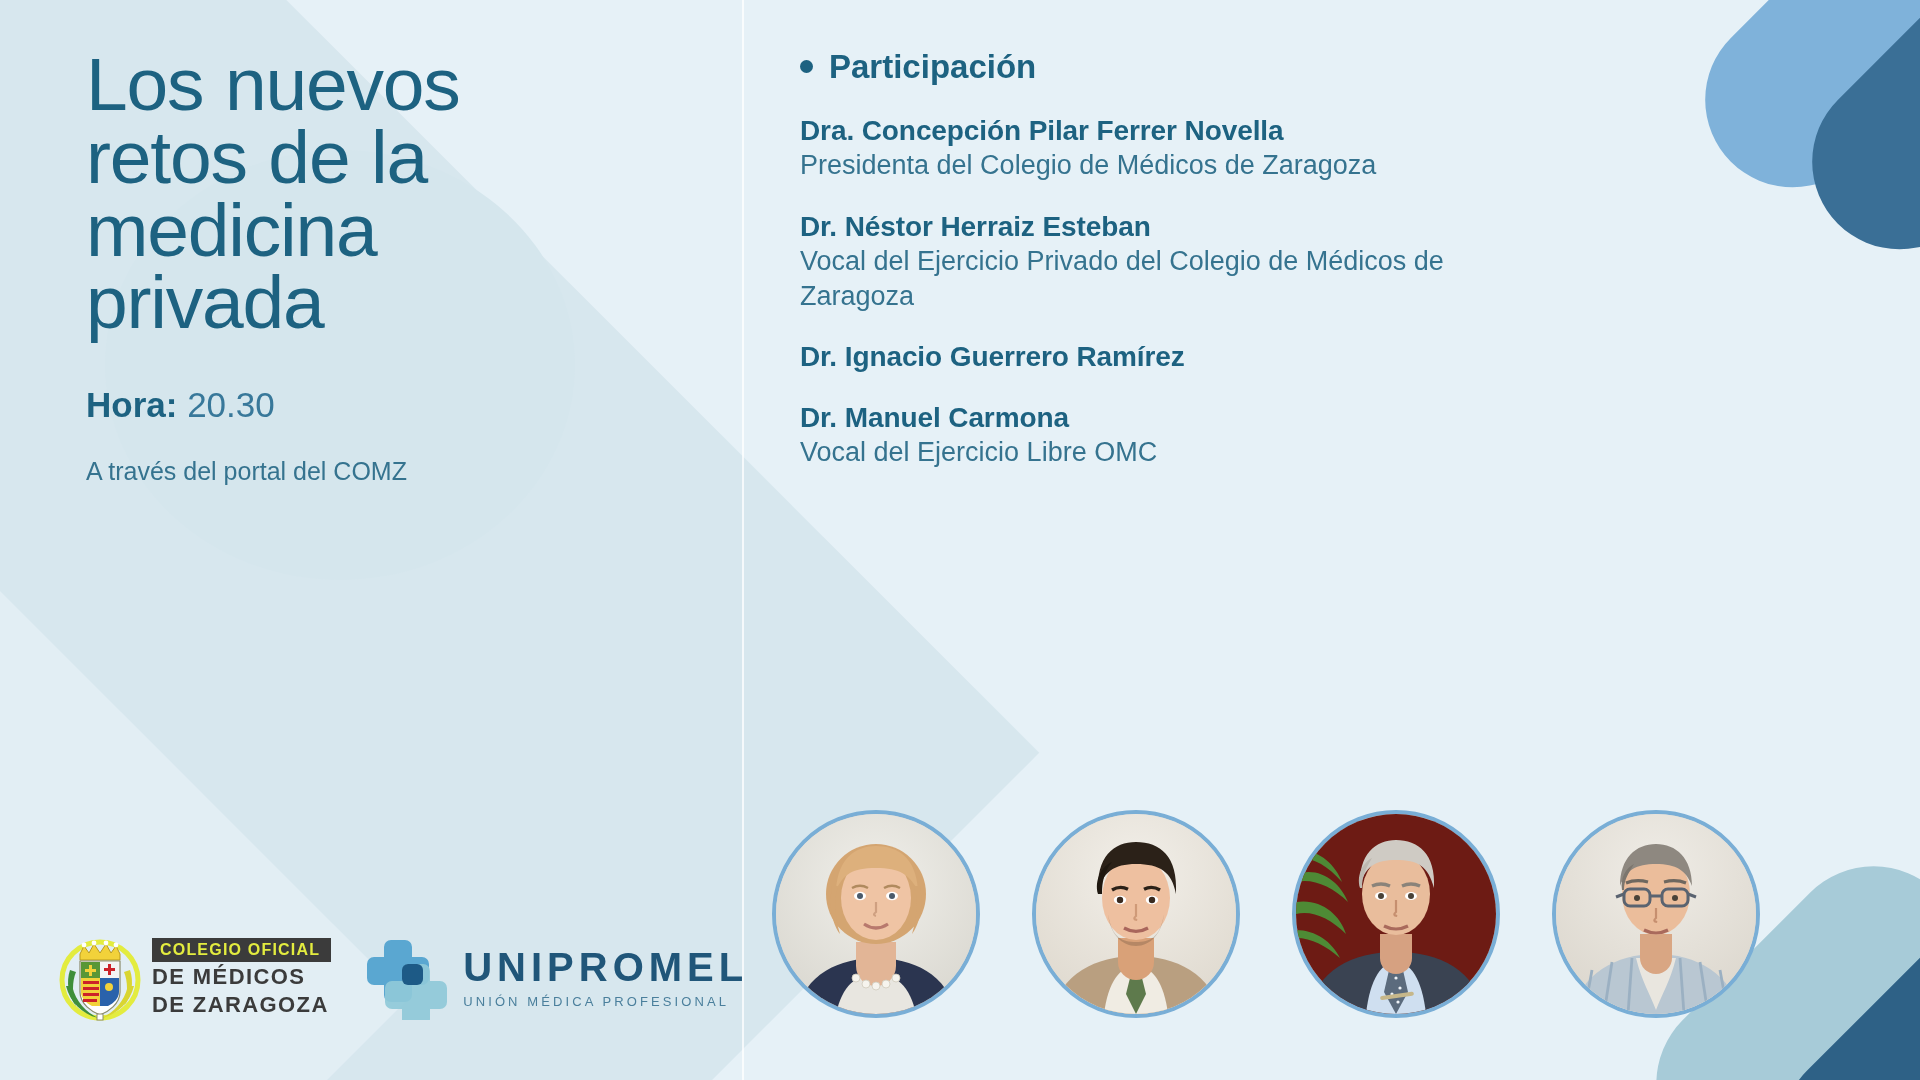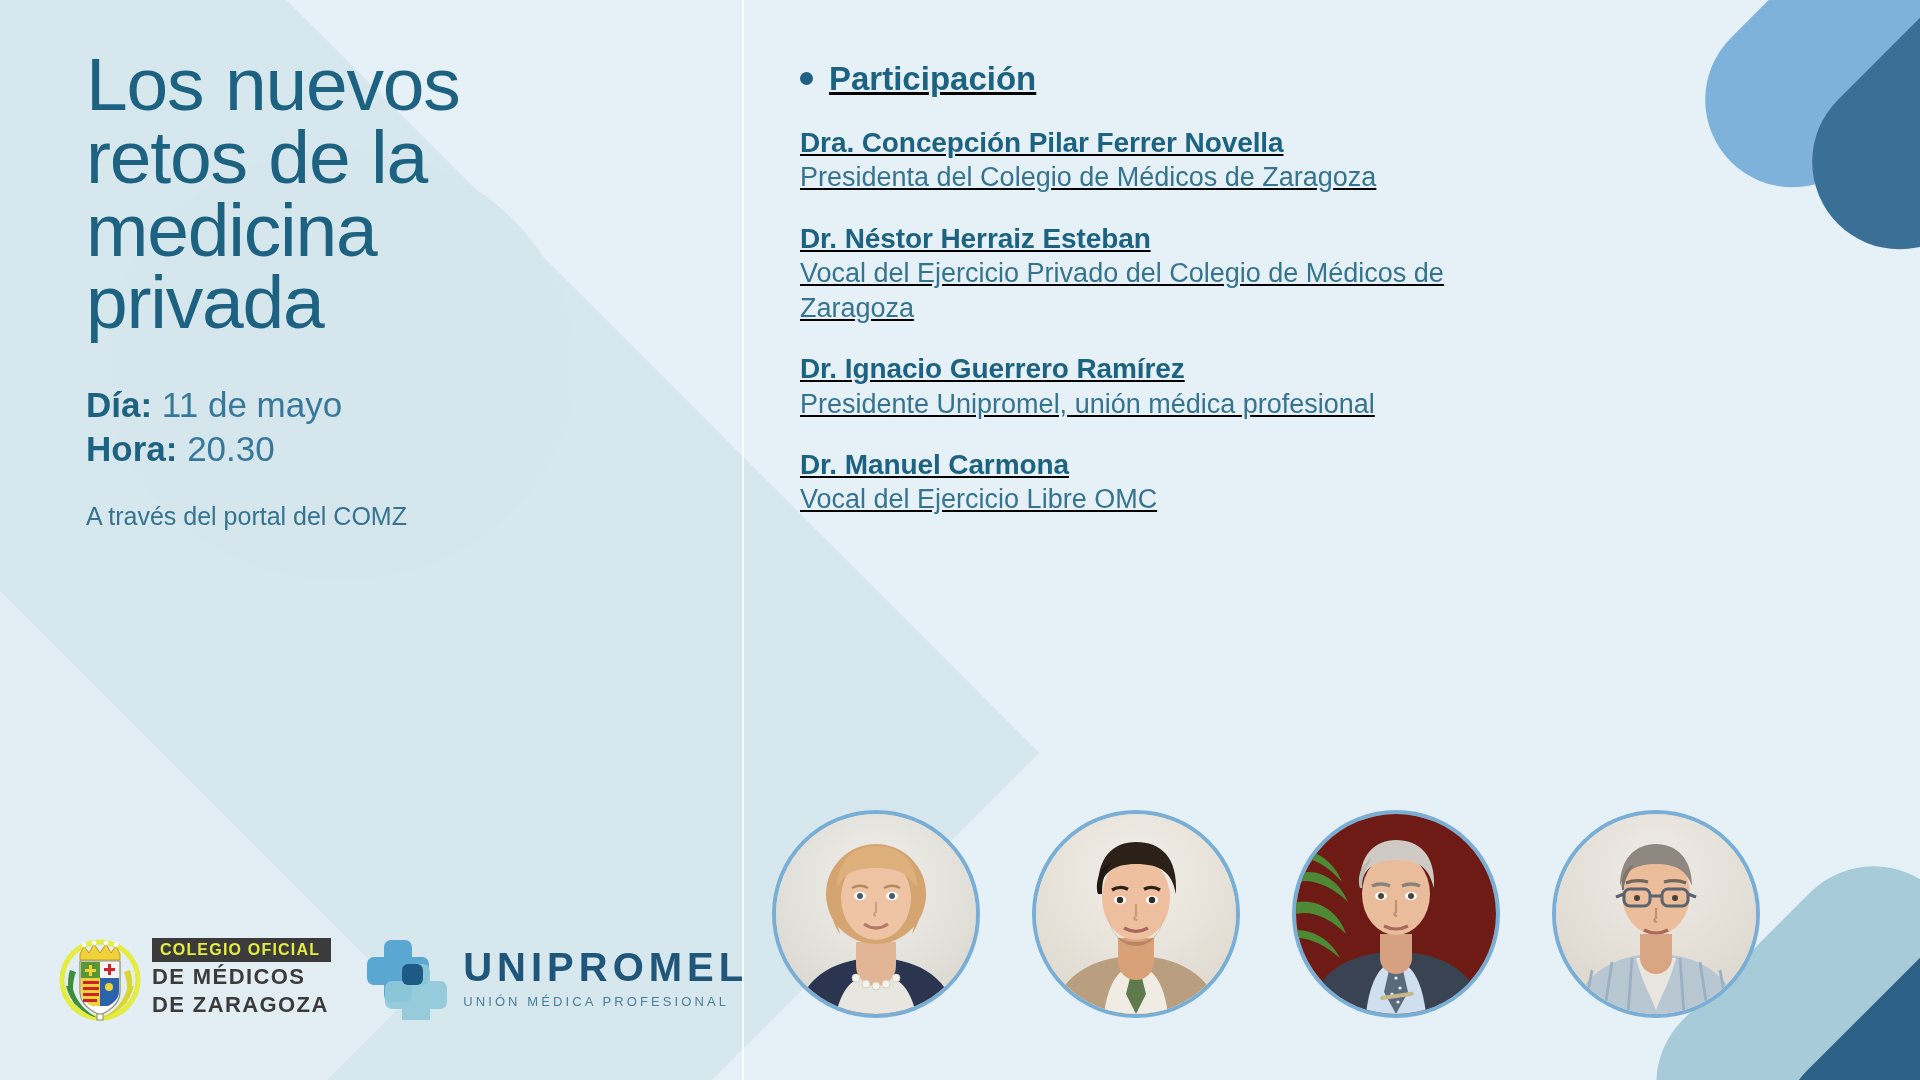--- a/index.html
+++ b/index.html
@@ -162,23 +162,22 @@
     font-size:13px;
     letter-spacing:3.1px;
     color:#4a7f9c;
     margin-top:7px;
     font-weight:400;
   }
 
   
   .right-col {
     position:absolute;
-    left:800px; top:60px;
+    left:800px; top:48px;
     width:780px;
-    text-decoration:underline;
   }
   .section-title {
     display:flex;
     align-items:baseline;
     gap:16px;
     font-size:33px;
     font-weight:800;
     color:#1d6281;
     margin-bottom:28px;
   }
@@ -245,24 +244,20 @@
     <div class="headline">
       <div>Los nuevos</div>
       <div>retos de la</div>
       <div>medicina</div>
       <div>privada</div>
     </div>
 
 
     <div class="datetime">
       <div class="dt-row">
-        <span class="dt-label">Día:</span>
-        <span class="dt-value">11 de mayo</span>
-      </div>
-      <div class="dt-row">
         <span class="dt-label">Hora:</span>
         <span class="dt-value">20.30</span>
       </div>
     </div>
 
     <div class="portal-line">A través del portal del COMZ</div>
   </div>
 
   <div class="logos">
 
@@ -337,21 +332,20 @@
     <div class="person">
       <div class="p-name">Dra. Concepción Pilar Ferrer Novella</div>
       <div class="p-role">Presidenta del Colegio de Médicos de Zaragoza</div>
     </div>
     <div class="person">
       <div class="p-name">Dr. Néstor Herraiz Esteban</div>
       <div class="p-role">Vocal del Ejercicio Privado del Colegio de Médicos de Zaragoza</div>
     </div>
     <div class="person">
       <div class="p-name">Dr. Ignacio Guerrero Ramírez</div>
-      <div class="p-role">Presidente Unipromel, unión médica profesional</div>
     </div>
     <div class="person">
       <div class="p-name">Dr. Manuel Carmona</div>
       <div class="p-role">Vocal del Ejercicio Libre OMC</div>
     </div>
   </div>
 
   <div class="portraits">
 
     <div class="portrait">

